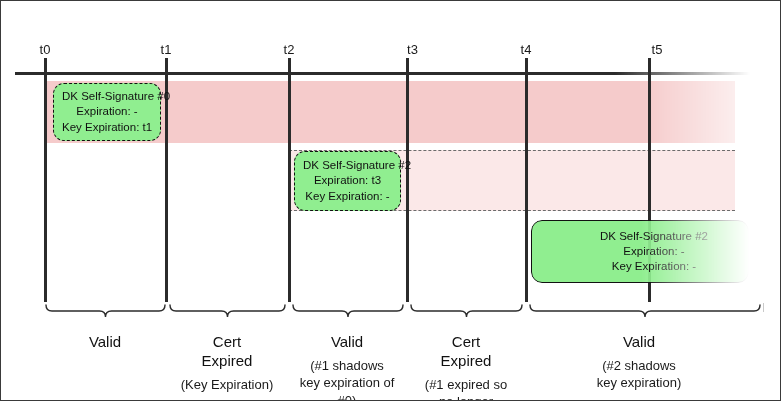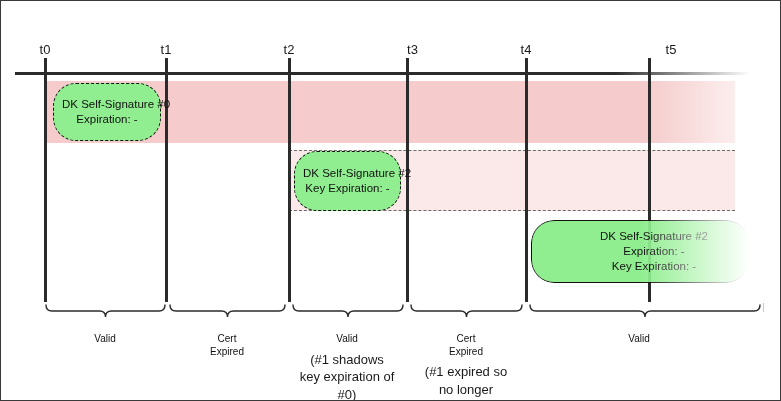--- a/index.html
+++ b/index.html
@@ -59,21 +59,21 @@
   .band-dashed{
     background:#fbe8e8;
     border-top:1px dashed #6b6b6b;
     border-bottom:1px dashed #6b6b6b;
   }
 
   
   .sigbox{
     position:absolute;
     box-sizing:border-box;
-    border-radius:23px;
+    border-radius:11px;
     background:#90ee90;
     text-align:center;
     font-size:11.5px;
     color:#111;
     line-height:1.32;
     display:flex;
     flex-direction:column;
     justify-content:center;
     padding:4px 8px;
   }
@@ -95,21 +95,21 @@
   .brace svg{display:block;}
 
   
   .interval-label{
     position:absolute;
     text-align:center;
     transform:translateX(-50%);
     color:#111;
   }
   .interval-label .main{
-    font-size:10px;
+    font-size:15px;
     line-height:1.25;
     display:block;
     white-space:pre-line;
   }
   .interval-label .sub{
     font-size:13px;
     line-height:1.35;
     display:block;
     margin-top:5px;
     white-space:pre-line;
@@ -141,30 +141,32 @@
       <div class="tick-label" style="left: 44px;">t0</div>
       <div class="tick-line" style="left: 164px; height: 244px;"></div>
       <div class="tick-label" style="left: 165px; text-align: center;">t1</div>
       <div class="tick-line" style="left: 287px; height: 244px;"></div>
       <div class="tick-label" style="left: 288px;">t2</div>
       <div class="tick-line" style="left: 405px; height: 244px;"></div>
       <div class="tick-label" style="left: 406px; padding-left: 11px;">t3</div>
       <div class="tick-line" style="left: 524px; height: 244px;"></div>
       <div class="tick-label" style="left: 525px;">t4</div>
       <div class="tick-line" style="left: 647px; height: 244px;"></div>
-      <div class="tick-label" style="left: 648px; padding-left: 44px;">t5</div>
+      <div class="tick-label" style="left: 634px; padding-left: 44px;">t5</div>
     </div>
 
   <div id="signatures-layer">
       <div class="sigbox dashed" style="left: 52px; top: 82px; width: 108px; height: 58px;">
         <span class="ln">DK Self-Signature #0</span>
         <span class="ln">Expiration: -</span>
+        <span class="ln">Key Expiration: t1</span>
       </div>
       <div class="sigbox dashed" style="left: 293px; top: 150px; width: 107px; height: 60px;">
         <span class="ln">DK Self-Signature #2</span>
+        <span class="ln">Expiration: t3</span>
         <span class="ln">Key Expiration: -</span>
       </div>
       <div class="sigbox solid fade2" style="left: 530px; top: 219px; width: 218px; height: 63px;">
         <span class="ln">DK Self-Signature #2</span>
         <span class="ln">Expiration: -</span>
         <span class="ln">Key Expiration: -</span>
       </div>
     </div>
 
   <div id="braces-layer">
@@ -195,34 +197,37 @@
       </div>
     </div>
 
   <div id="labels-layer">
       <div class="interval-label" style="left: 104px; top: 332px; width: 150px;">
         <span class="main">Valid</span>
       </div>
       <div class="interval-label" style="left: 226px; top: 332px; width: 150px;">
         <span class="main">Cert
 Expired</span>
+        <span class="sub">(Key Expiration)</span>
       </div>
       <div class="interval-label" style="left: 346px; top: 332px; width: 150px;">
         <span class="main">Valid</span>
         <span class="sub">(#1 shadows
 key expiration of
 #0)</span>
       </div>
       <div class="interval-label" style="left: 465px; top: 332px; width: 150px;">
         <span class="main">Cert
 Expired</span>
         <span class="sub">(#1 expired so
 no longer
 shadows #0)</span>
       </div>
       <div class="interval-label" style="left: 638px; top: 332px; width: 150px;">
         <span class="main">Valid</span>
+        <span class="sub">(#2 shadows
+key expiration)</span>
       </div>
     </div>
 
   <div class="ghost-tick"></div>
 
 </div>
 
 </body></html>

